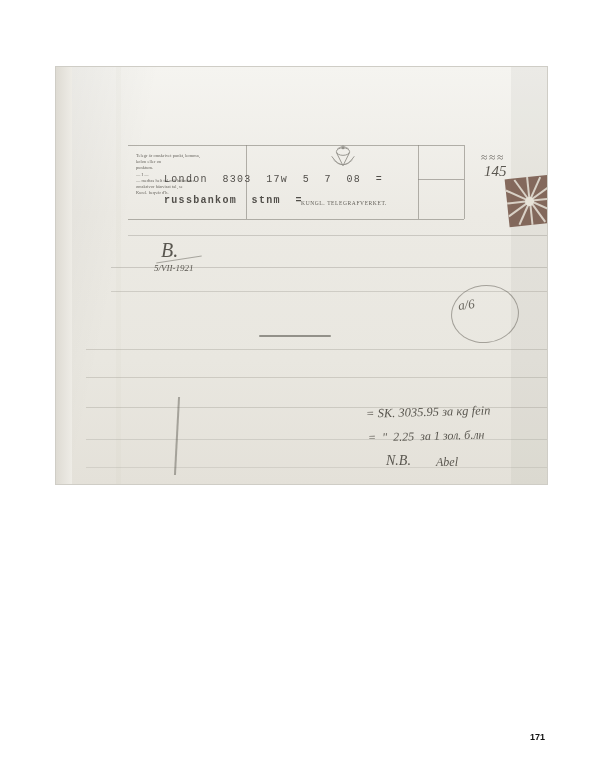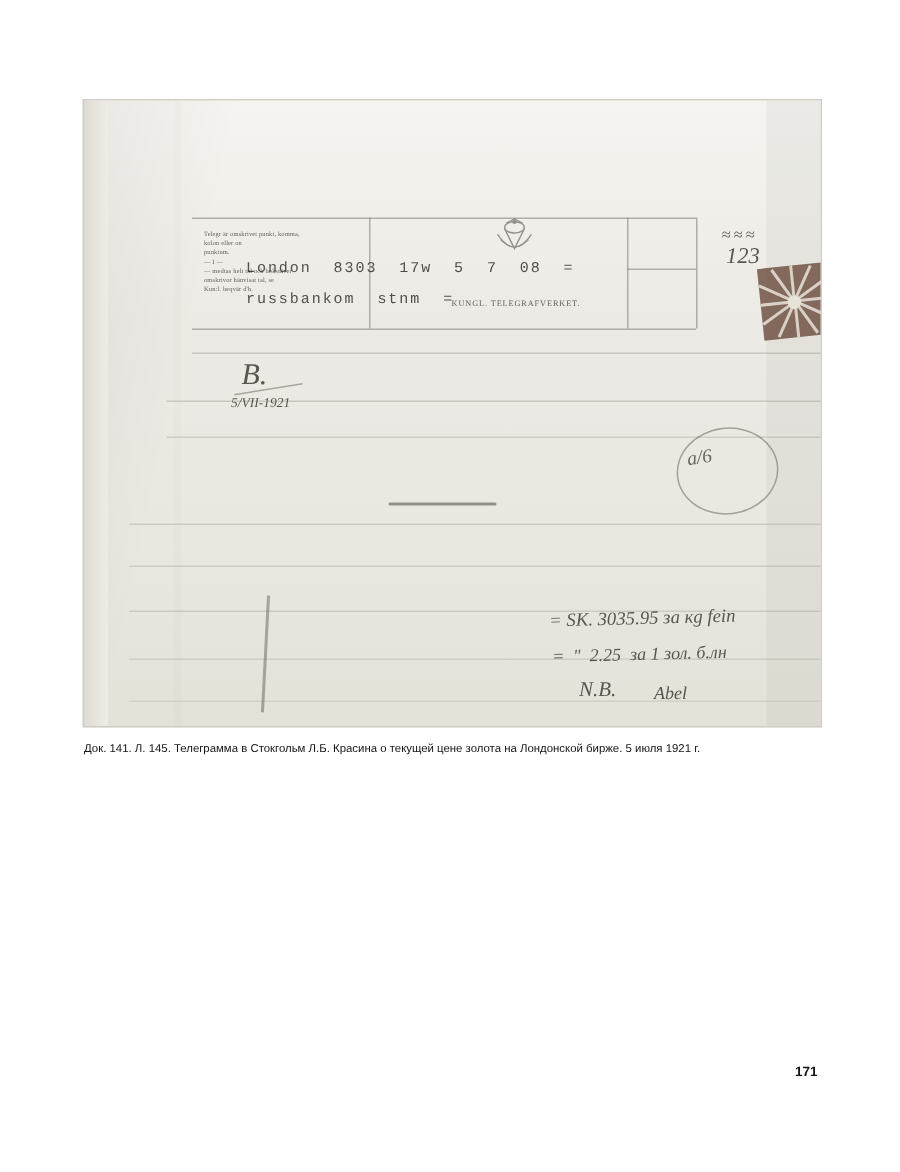--- a/index.html
+++ b/index.html
@@ -207,21 +207,21 @@
     width: 490px;
     font-size: 7.6px;
     line-height: 11.5px;
     color: #141414;
     font-family: "Liberation Sans", sans-serif;
   }
 
   .page-number {
     position: absolute;
     right: 55px;
-    top: 709px;
+    top: 732px;
     font-size: 9px;
     color: #111111;
     font-weight: bold;
   }
 
   
   .footer {
     position: absolute;
     left: 0;
     top: 740px;
@@ -266,36 +266,36 @@
         <path d="M8 12 Q20 30 32 12" fill="none" stroke="#4a4740" stroke-width="1"></path>
         <circle cx="20" cy="3" r="1.6" fill="#4a4740"></circle>
         <path d="M14 4 L20 1 L26 4" fill="none" stroke="#4a4740" stroke-width=".8"></path>
         <path d="M10 16 Q20 26 30 16" fill="none" stroke="#4a4740" stroke-width=".7"></path>
       </svg>
     </div>
 
     <div class="telegram-sub" data-name="telegram-subtitle">KUNGL. TELEGRAFVERKET.</div>
 
     <div class="hand" data-name="corner-scribble" style="left:425px;top:84px;font-size:11px;letter-spacing:2px;">≈≈≈</div>
-    <div class="hand" data-name="corner-note" style="left:428px;top:96px;font-size:15px;">123</div>
+    <div class="hand" data-name="corner-note" style="left:428px;top:96px;font-size:15px;">145</div>
 
     <div class="form-rule" data-name="body-rule" style="left:72px;top:168px;width:420px;opacity:.35;"></div>
     <div class="form-rule" data-name="body-rule" style="left:55px;top:200px;width:437px;opacity:.35;"></div>
     <div class="form-rule" data-name="body-rule" style="left:55px;top:224px;width:437px;opacity:.3;"></div>
     <div class="form-rule" data-name="body-rule" style="left:30px;top:282px;width:462px;opacity:.3;"></div>
     <div class="form-rule" data-name="body-rule" style="left:30px;top:310px;width:462px;opacity:.3;"></div>
     <div class="form-rule" data-name="body-rule" style="left:30px;top:340px;width:462px;opacity:.3;"></div>
     <div class="form-rule" data-name="body-rule" style="left:30px;top:372px;width:462px;opacity:.25;"></div>
     <div class="form-rule" data-name="body-rule" style="left:30px;top:400px;width:462px;opacity:.2;"></div>
 
     <style>
     </style>
 
     <div class="typed" data-name="telegram-origin-line-visible" style="left:108px;top:109px;font-size:10px;letter-spacing:1.3px;">London  8303  17w  5  7  08  =</div>
-    <div class="typed" data-name="telegram-addressee-line-visible" style="left:108px;top:129px;font-size:10px;letter-spacing:1.3px;">russbankom  stnm  =</div>
+    <div class="typed" data-name="telegram-addressee-line-visible" style="left:108px;top:129px;font-size:10px;letter-spacing:1.3px;font-weight:bold;">russbankom  stnm  =</div>
     <style>
       [data-name="telegram-origin-line-visible"]{ top:107px !important; }
       [data-name="telegram-addressee-line-visible"]{ top:128px !important; }
     </style>
 
     <div class="stamp-circle" data-name="ink-circle-mark"></div>
     <div class="stamp-text" data-name="circle-mark-text">а/6</div>
 
     <div class="hand" data-name="left-hand-mark" style="left:105px;top:172px;font-size:20px;">В.</div>
     <div class="hand" data-name="left-hand-date" style="left:98px;top:196px;font-size:9px;">5/VII-1921</div>
@@ -321,21 +321,20 @@
     <div class="strike" data-name="ink-strikethrough" style="left:203px;top:268px;width:72px;"></div>
 
     <div class="pencil-line" data-name="pencil-diagonal" style="left:120px;top:330px;width:1.6px;height:78px;transform:rotate(3deg);"></div>
 
     <div class="hand" data-name="note-line-1" style="left:310px;top:338px;font-size:12.5px;transform:rotate(-1.5deg);">= SK. 3035.95 зa кg fein</div>
     <div class="hand" data-name="note-line-2" style="left:312px;top:362px;font-size:12px;transform:rotate(-1.5deg);">=  "  2.25  за 1 зол. б.лн</div>
     <div class="hand" data-name="note-signature" style="left:330px;top:386px;font-size:14px;">N.B.</div>
     <div class="hand" data-name="note-signature-2" style="left:380px;top:388px;font-size:12px;">Abel</div>
   </div>
 
-  <div class="caption" data-name="figure-caption">Док. 141. Л. 145. Телеграмма в Стокгольм Л.Б. Красина о текущей цене золота на Лондонской бирже. 5 июля 1921 г.</div>
 
   <div class="page-number" data-name="page-number">171</div>
 </div>
 
 <div class="footer" data-name="page-footer">
   
   
 </div>
 
 </body></html>

